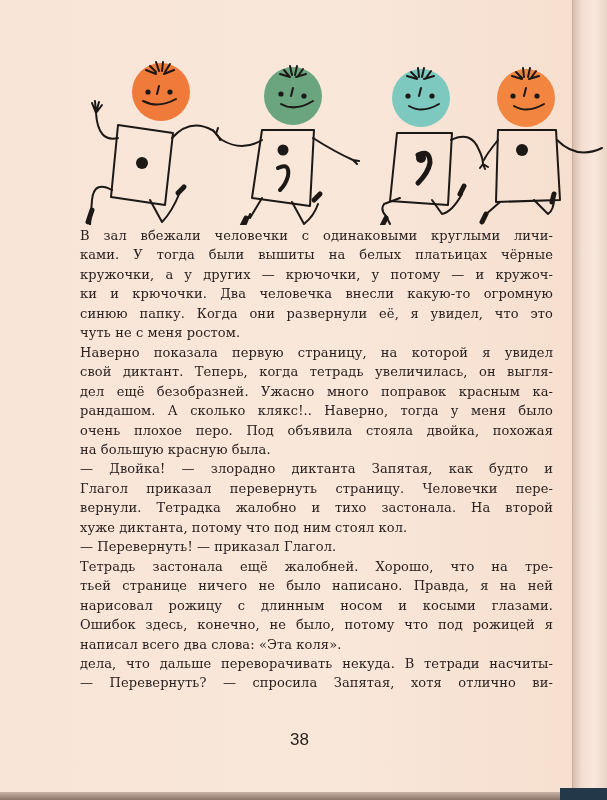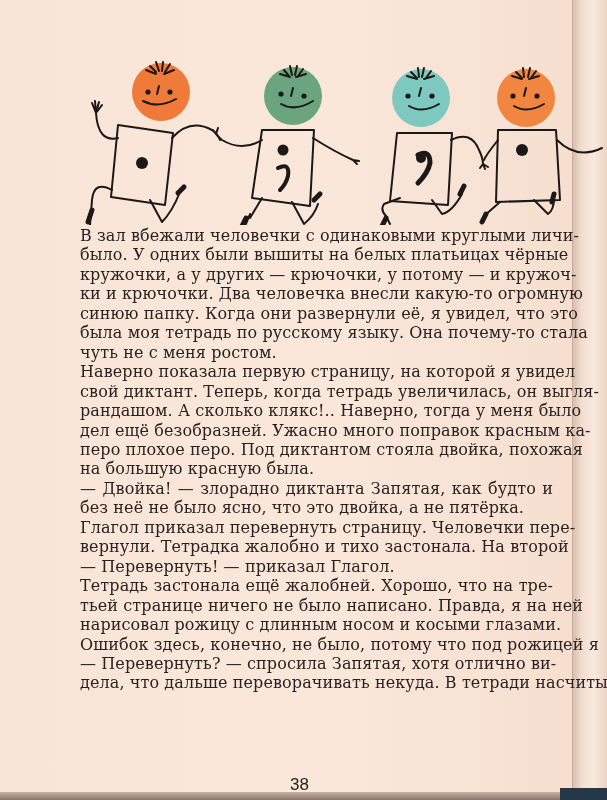--- a/index.html
+++ b/index.html
@@ -21,30 +21,30 @@
       position:absolute; left:0; top:792px; width:607px; height:8px;
       background:linear-gradient(180deg,#c9b2a4,#8a7568);
     }
     .bottom-dark {
       position:absolute; left:560px; top:788px; width:47px; height:12px;
       background:#23394a;
     }
     .illustration { position:absolute; left:0; top:0; width:607px; height:225px; }
     .text {
       position:absolute; left:51px; top:226px; width:502px;
-      font-size:16px; line-height:19.45px; color:#2a2220;
+      font-size:13px; line-height:19.45px; color:#2a2220;
       text-align:justify; letter-spacing:0.1px;
     }
     .text p { margin:0; text-indent:0; }
     .text p.indent { text-indent:29px; }
     .line { display:block; text-align:justify; text-align-last:justify; white-space:nowrap; }
     .line.last { text-align-last:left; }
     .page-number {
       position:absolute; left:290px; top:730px; font-family:"Liberation Sans", sans-serif;
-      font-size:17px; color:#2a2220;margin-top:45px;
+      font-size:17px; color:#2a2220;
     }
   </style>
 </head>
 <body>
 
 <div class="page"></div>
 <div class="gutter"></div>
 <div class="bottom-edge"></div>
 <div class="bottom-dark"></div>
 
@@ -118,51 +118,51 @@
       <path d="M486 214 l-4 8" stroke-width="5"></path>
       <path d="M534 200 l14 14 q6 -4 6 -16"></path>
       <path d="M552 202 l2 -8" stroke-width="5"></path>
     </g>
   </g>
 </svg>
 
 <div class="text">
   <p class="indent">
     <span class="line">В зал вбежали человечки с одинаковыми круглыми личи-</span>
-    <span class="line">было. У одних были вышиты на белых платьицах чёрные</span>
+    <span class="line">ками. У тогда были вышиты на белых платьицах чёрные</span>
     <span class="line">кружочки, а у других — крючочки, у потому — и кружоч-</span>
     <span class="line">ки и крючочки. Два человечка внесли какую-то огромную</span>
     <span class="line">синюю папку. Когда они развернули её, я увидел, что это</span>
-    <span class="line">была моя тетрадь по русскому языку. Она почему-то стала</span>
     <span class="line last">чуть не с меня ростом.</span>
   </p>
   <p class="indent">
     <span class="line">Наверно показала первую страницу, на которой я увидел</span>
     <span class="line">свой диктант. Теперь, когда тетрадь увеличилась, он выгля-</span>
+    <span class="line">дел ещё безобразней. Ужасно много поправок красным ка-</span>
     <span class="line">рандашом. А сколько клякс!.. Наверно, тогда у меня было</span>
-    <span class="line">дел ещё безобразней. Ужасно много поправок красным ка-</span>
-    <span class="line">перо плохое перо. Под диктантом стояла двойка, похожая</span>
+    <span class="line">очень плохое перо. Под объявила стояла двойка, похожая</span>
     <span class="line last">на большую красную была.</span>
   </p>
   <p class="indent">
     <span class="line">— Двойка! — злорадно диктанта Запятая, как будто и</span>
-    <span class="line last">без неё не было ясно, что это двойка, а не пятёрка.</span>
   </p>
   <p class="indent">
     <span class="line">Глагол приказал перевернуть страницу. Человечки пере-</span>
     <span class="line">вернули. Тетрадка жалобно и тихо застонала. На второй</span>
+    <span class="line last">хуже диктанта, потому что под ним стоял кол.</span>
   </p>
   <p class="indent">
     <span class="line last">— Перевернуть! — приказал Глагол.</span>
   </p>
   <p class="indent">
     <span class="line">Тетрадь застонала ещё жалобней. Хорошо, что на тре-</span>
     <span class="line">тьей странице ничего не было написано. Правда, я на ней</span>
     <span class="line">нарисовал рожицу с длинным носом и косыми глазами.</span>
     <span class="line">Ошибок здесь, конечно, не было, потому что под рожицей я</span>
+    <span class="line last">написал всего два слова: «Эта коля».</span>
   </p>
   <p class="indent">
+    <span class="line">дела, что дальше переворачивать некуда. В тетради насчиты-</span>
     <span class="line">— Перевернуть? — спросила Запятая, хотя отлично ви-</span>
-    <span class="line">дела, что дальше переворачивать некуда. В тетради насчиты-</span>
   </p>
 </div>
 
 <div class="page-number">38</div>
 
 </body></html>

